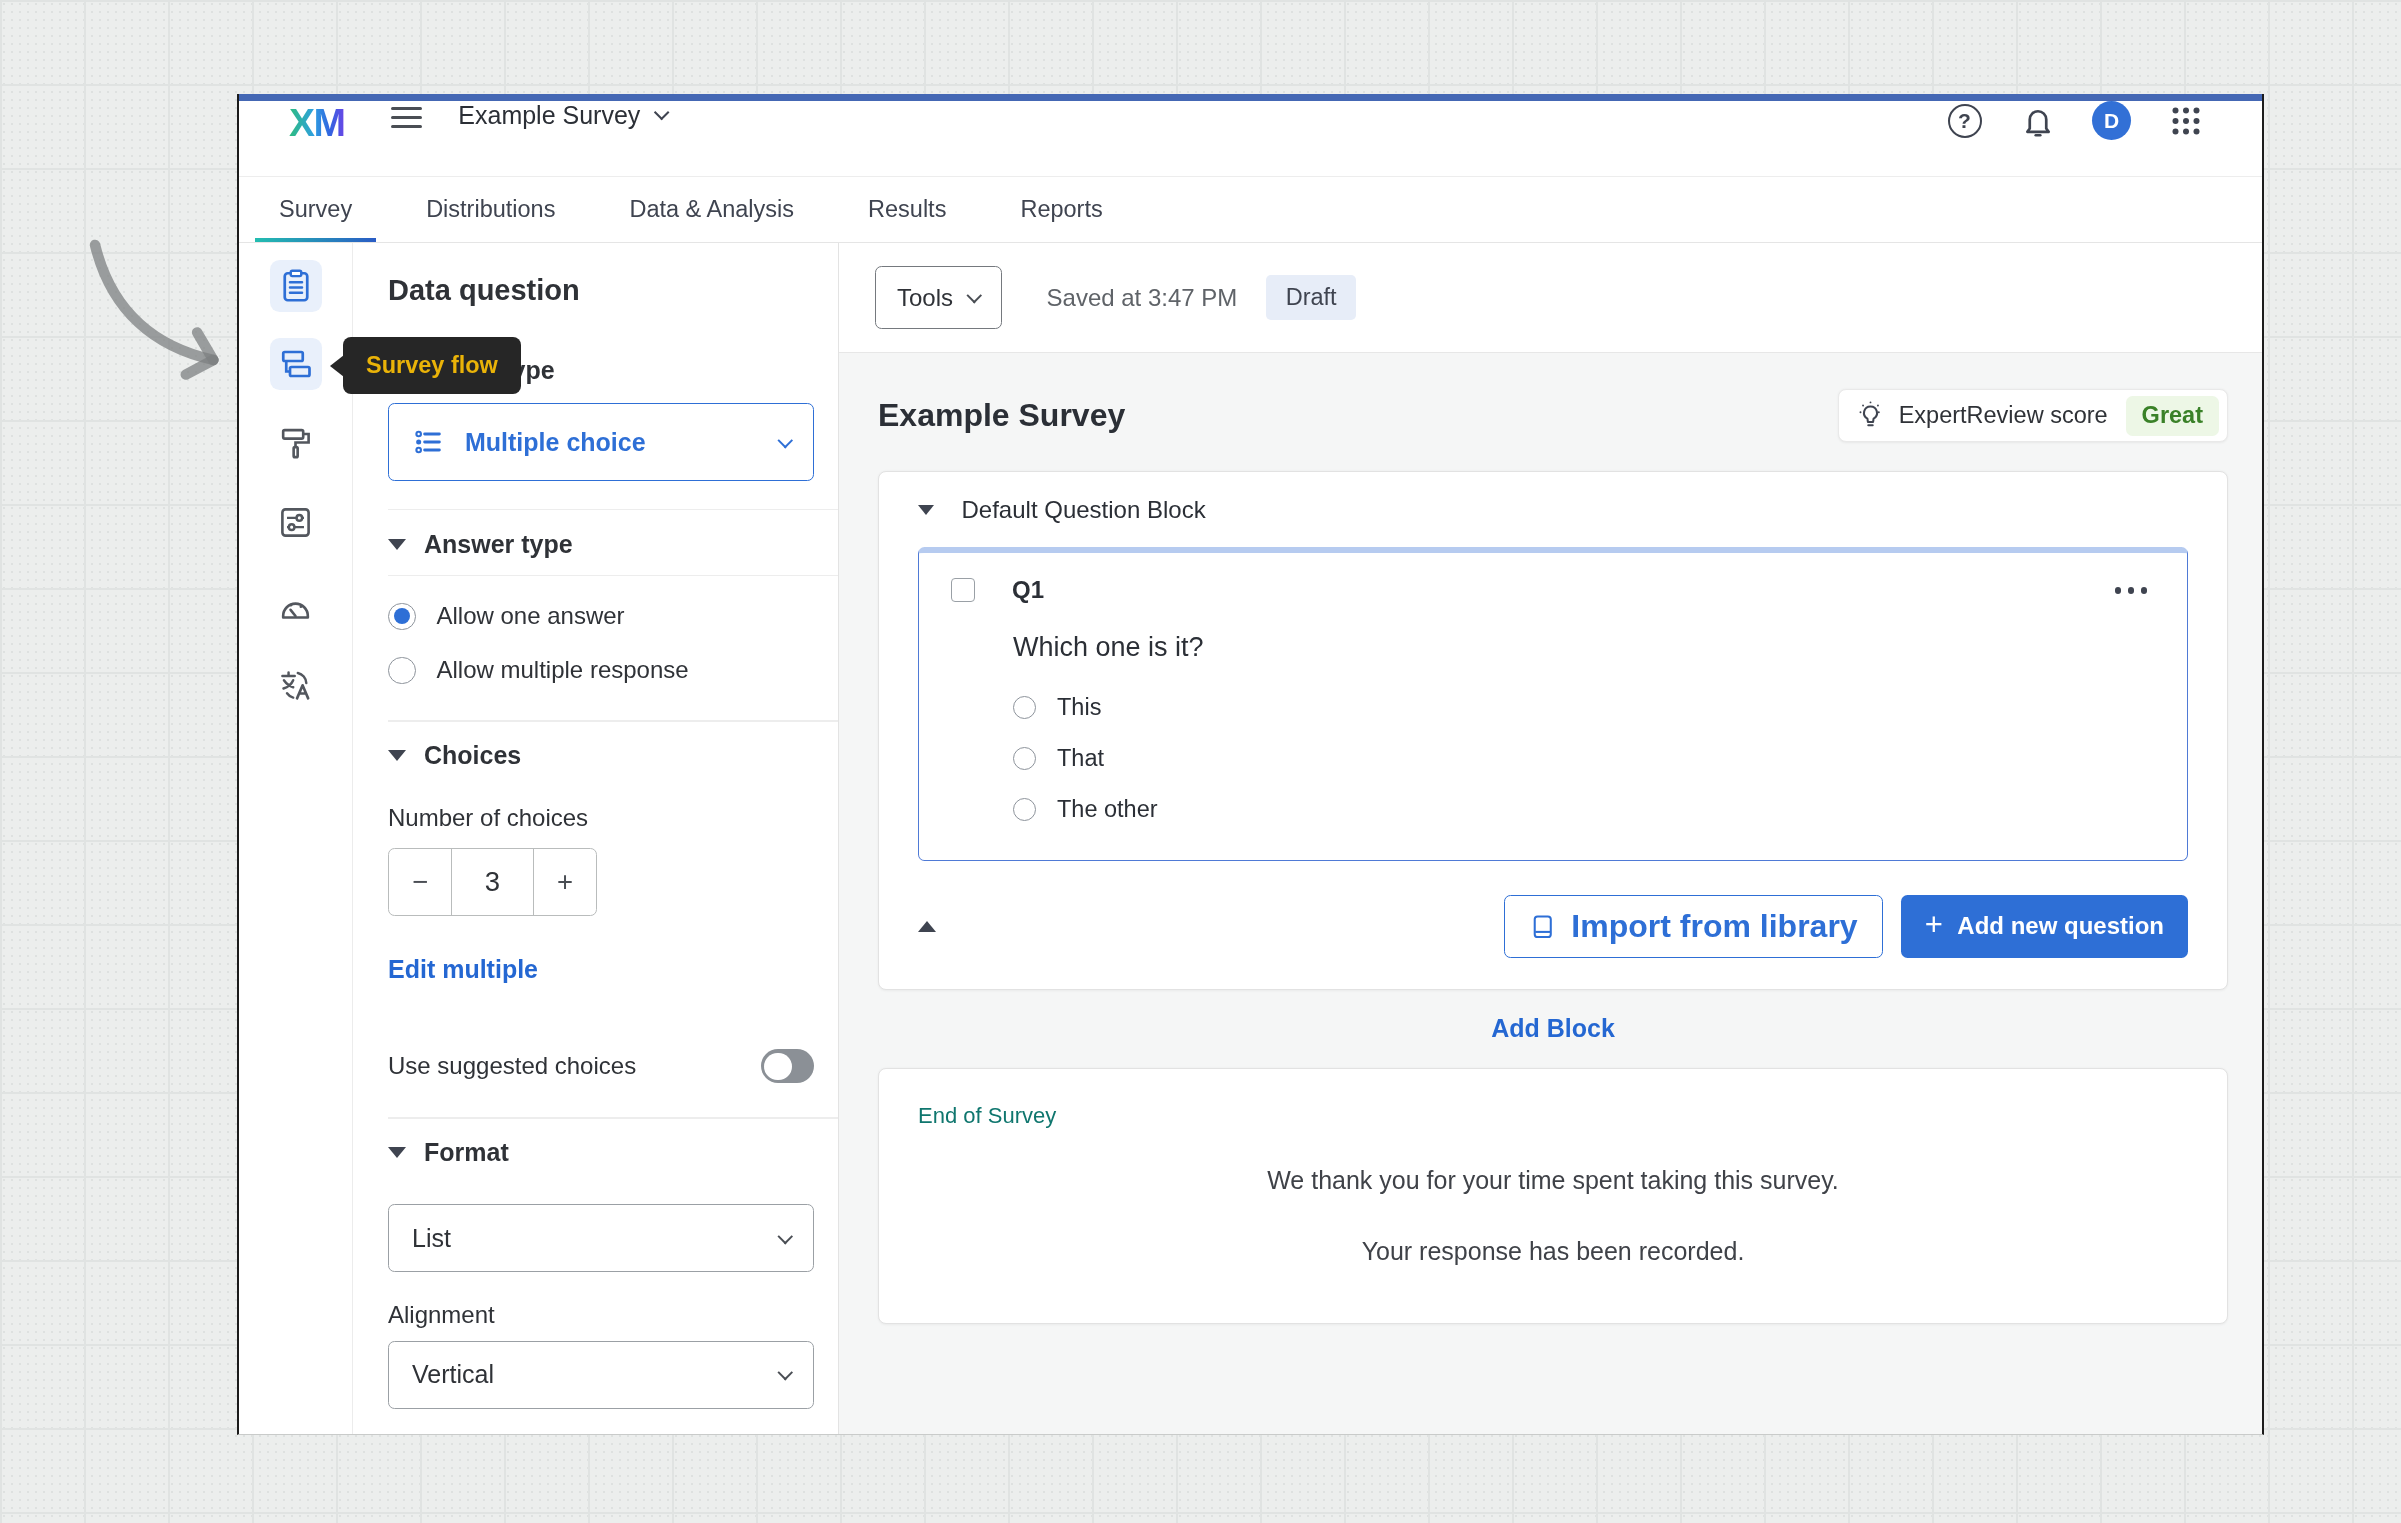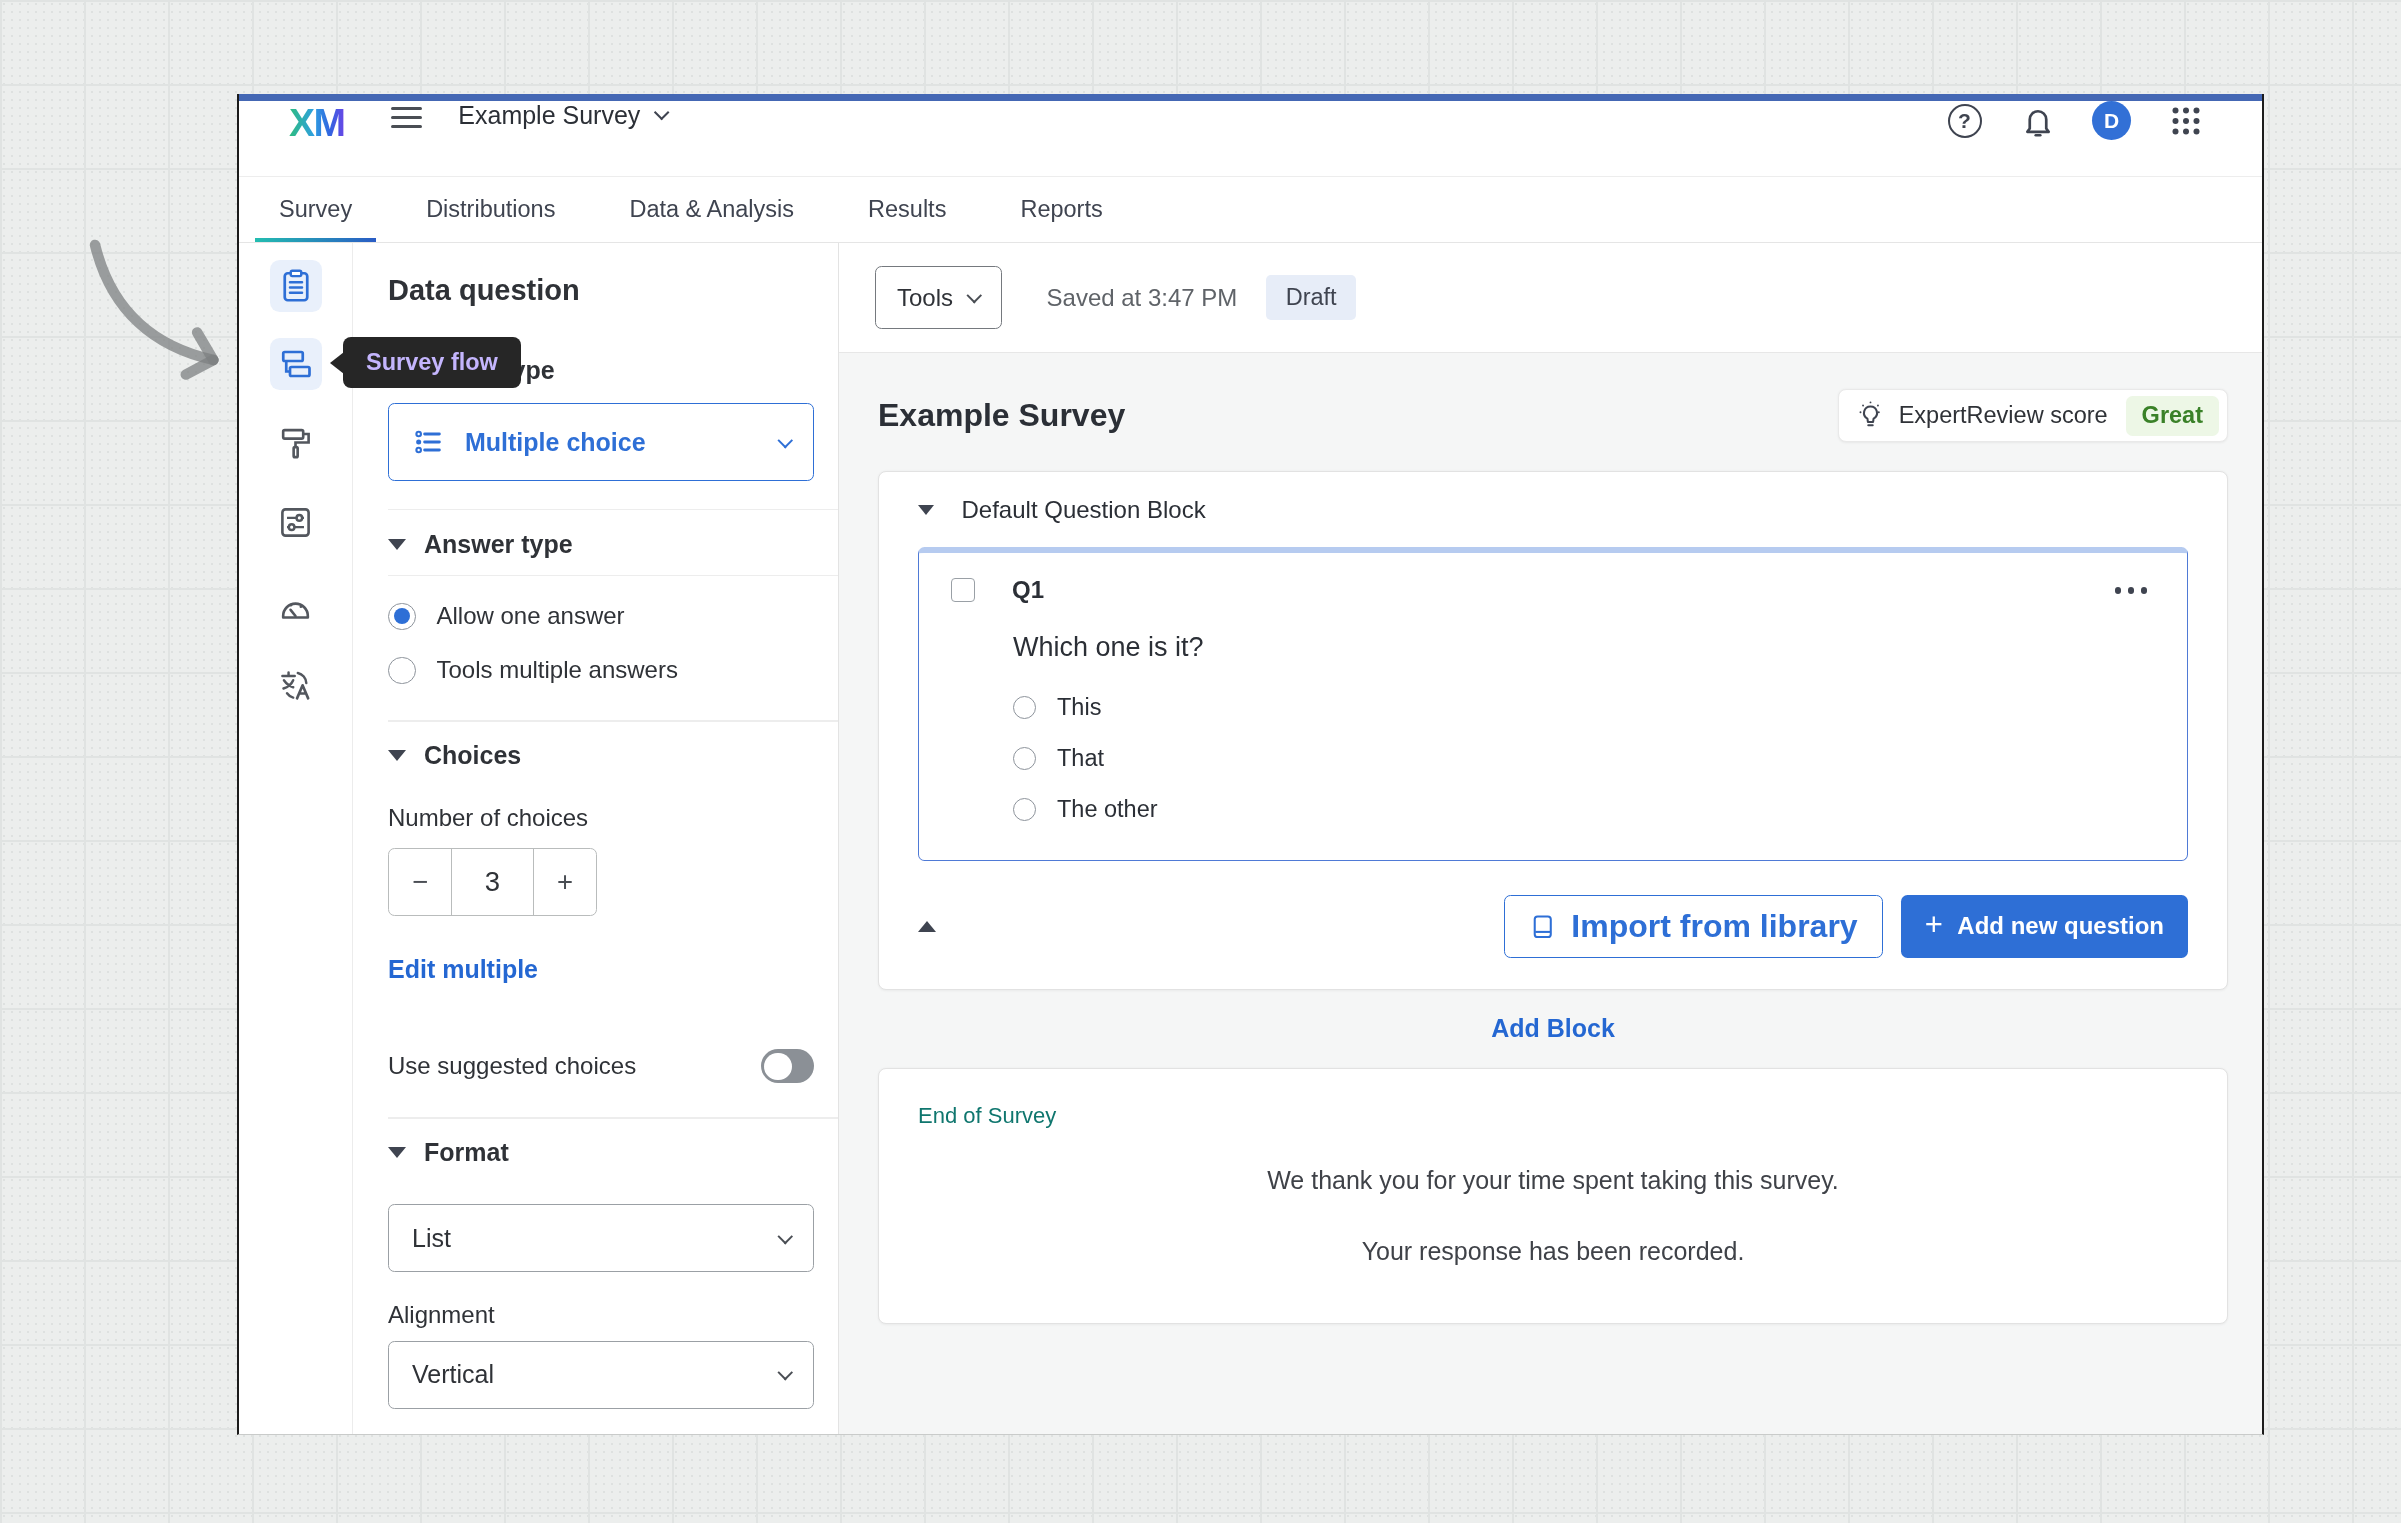--- a/index.html
+++ b/index.html
@@ -69,21 +69,21 @@
   .link{ display:inline-block; font-size:25px; font-weight:600; color:#2467d2; cursor:pointer; }
   .edit-multiple{ margin-top:39px; }
   .sugg-row{ margin-top:65px; display:flex; align-items:center; }
   .sugg-row .lbl{ font-size:24px; color:#2f3237; }
   .toggle{ margin-left:auto; width:53px; height:34px; border-radius:17px; background:#8b9096; position:relative; cursor:pointer; flex:none; }
   .toggle .knob{ position:absolute; left:3.2px; top:3.2px; width:27.5px; height:27.5px; border-radius:50%; background:#fff; }
   .gsel{ margin-top:37px; height:68px; border:1.6px solid #9ba0a5; border-radius:6.5px; display:flex; align-items:center; padding:0 23px; font-size:25px; color:#2f3237; background:#fff; cursor:pointer; }
   .alignment-lbl{ margin-top:29px; }
   .gsel.align{ margin-top:11.3px; }
   
-  .tooltip{ position:absolute; left:343px; top:337px; height:51px; background:#262626; color:#c4b5fd; font-size:23.5px; font-weight:600; border-radius:8px; display:flex; align-items:center; padding:0 23px; z-index:50; white-space:nowrap; }
+  .tooltip{ position:absolute; left:343px; top:337px; height:57px; background:#262626; color:#eab308; font-size:23.5px; font-weight:600; border-radius:8px; display:flex; align-items:center; padding:0 23px; z-index:50; white-space:nowrap; }
   .tooltip::before{ content:""; position:absolute; left:-13px; top:50%; transform:translateY(-50%); border-top:11.3px solid transparent; border-bottom:11.3px solid transparent; border-right:14.6px solid #262626; }
   .hand-arrow{ position:absolute; left:74px; top:232px; z-index:5; }
   
   .canvas{ flex:1; background:#f5f6f6; display:flex; flex-direction:column; overflow:hidden; }
   .toolbar{ height:110px; flex:none; background:#fff; border-bottom:0.8px solid #e7e7e7; display:flex; align-items:center; padding:0 36px; }
   .tools-btn{ height:63px; border:1.6px solid #75797e; border-radius:6.5px; background:#fff; display:flex; align-items:center; padding:0 21px; font-size:24px; color:#2f3237; cursor:pointer; }
   .tools-btn .chev-gray{ margin-left:16px; }
   .saved{ margin-left:45px; font-size:24px; color:#5f6368; }
   .draft{ margin-left:29px; height:45px; border-radius:4.9px; background:#e7edf8; color:#3f4450; font-size:23.5px; display:flex; align-items:center; padding:0 19.4px; }
   .toolbar-right{ margin-left:auto; display:flex; align-items:center; gap:19.4px; }
@@ -256,21 +256,21 @@
           <span class="h">Answer type</span>
         </div>
         <div class="divider" style="margin-top:16px"></div>
 
         <div class="radio-row">
           <span class="radio sel"></span>
           <span class="lbl">Allow one answer</span>
         </div>
         <div class="radio-row">
           <span class="radio"></span>
-          <span class="lbl">Tools multiple answers</span>
+          <span class="lbl">Allow multiple response</span>
         </div>
 
         <div class="divider" style="margin-top:36px"></div>
 
         <div class="sect">
           <span class="caret-down"></span>
           <span class="h">Choices</span>
         </div>
 
         <div class="plabel">Number of choices</div>

